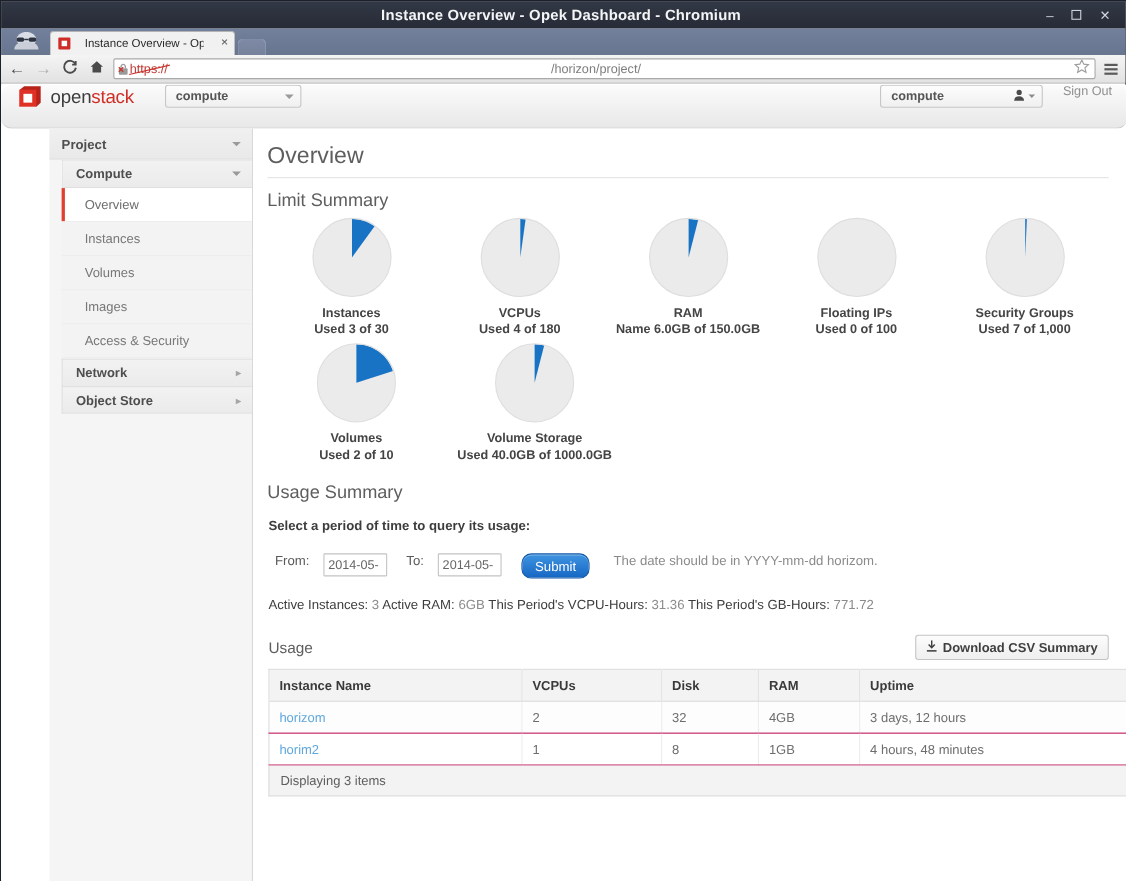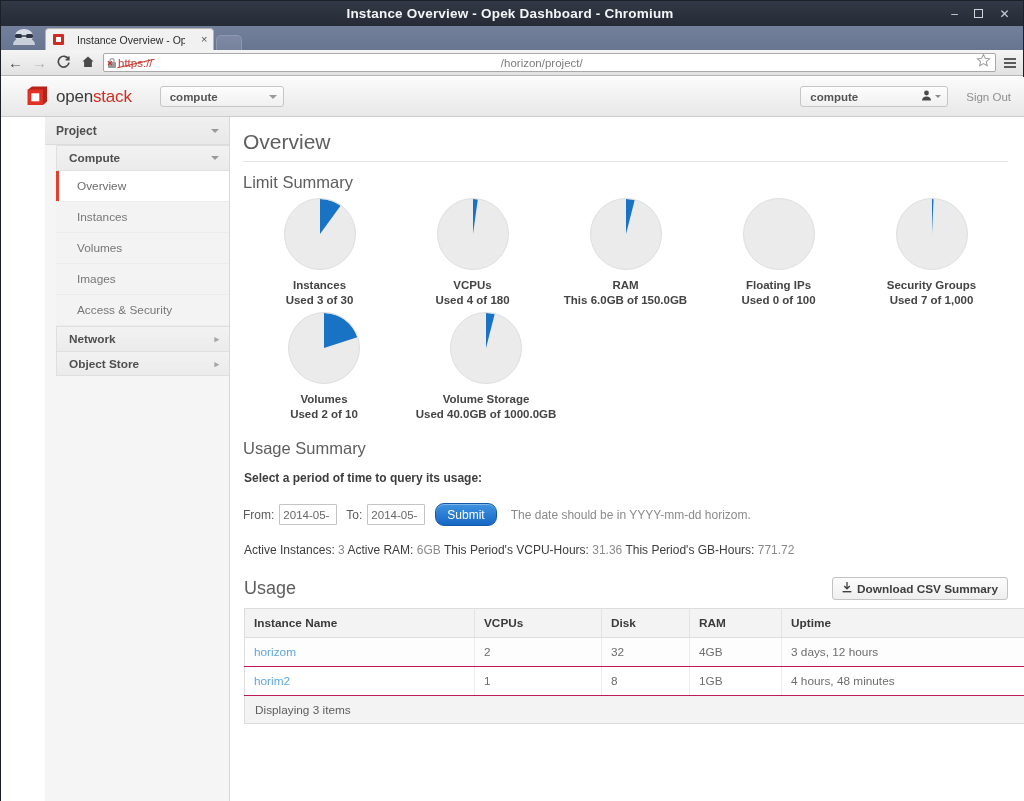--- a/index.html
+++ b/index.html
@@ -153,22 +153,23 @@
     width: 1024px; height: 724px;
     background: #fff;
     overflow: hidden;
   }
 
   
   #os-topbar {
     height: 40px;
     background: linear-gradient(#fbfbfb, #e8e8e8);
     border-bottom: 1px solid #cdcdcd;
-    display: flex; align-items: center;
-    padding: 0 14px 0 25px;
+    display: flex; align-items: flex-start;
+    padding: 0 14px 0 15px;
+    border-radius: 10px;
   }
   #os-logo { display: flex; align-items: center; gap: 7px; }
   #os-cube {
     width: 23px; height: 23px; position: relative;
   }
   #os-wordmark {
     font-size: 17px; color: #3c3c3c; letter-spacing: -.2px;
   }
   #os-wordmark b { font-weight: normal; color: #3c3c3c; }
   #os-wordmark i { font-style: normal; color: #cf2e24; }
@@ -312,22 +313,23 @@
     white-space: nowrap;
   }
 
   
   #usage-sec { margin-top: 17px; }
   #period-prompt {
     font-size: 12px; font-weight: bold; color: #3d3d3d;
     margin: 13px 0 18px 1px;
   }
   #date-form {
-    display: flex; align-items: center;
-    gap: 0;
+    display: flex; 
+    gap: 8px;
+    margin-left: 7px;
   }
   #date-form .fld-label {
     font-size: 12px; color: #5a5a5a;
     margin-right: 5px;
   }
   .date-input {
     width: 58px; height: 21px;
     border: 1px solid #c4c4c4;
     background: #fff;
     font-family: "Liberation Sans", sans-serif;
@@ -356,21 +358,21 @@
   }
   #stats-line b { color: #3d3d3d; font-weight: normal; }
 
   
   #usage-block { margin-top: 20px; padding-left: 1px; }
   #usage-head {
     display: flex; align-items: center;
     margin-bottom: 8px;
   }
   #usage-head-title {
-    font-size: 18px; color: #5e5e5e; font-weight: normal;
+    font-size: 14px; color: #5e5e5e; font-weight: normal;
   }
   #csv-btn {
     margin-left: auto;
     height: 23px; padding: 0 9px;
     background: linear-gradient(#fcfcfc, #efefef);
     border: 1px solid #c3c3c3;
     border-radius: 3px;
     font-size: 11.8px; font-weight: bold; color: #3f3f3f;
     font-family: "Liberation Sans", sans-serif;
     display: flex; align-items: center; gap: 5px;
@@ -601,21 +603,21 @@
             </div>
           </div>
           <div class="pie-cell">
             <div class="pie">
                 <svg viewBox="0 0 100 100" width="100%" height="100%" style="display: block;">
                   <path d="M50,50 L50,0 A50,50 0 0,1 62.43,1.57 Z" fill="#1873c4"></path>
                 </svg>
               </div>
             <div class="pie-label">
               <div>RAM</div>
-              <div>This 6.0GB of 150.0GB</div>
+              <div>Name 6.0GB of 150.0GB</div>
             </div>
           </div>
           <div class="pie-cell">
             <div class="pie"></div>
             <div class="pie-label">
               <div>Floating IPs</div>
               <div>Used 0 of 100</div>
             </div>
           </div>
           <div class="pie-cell">

